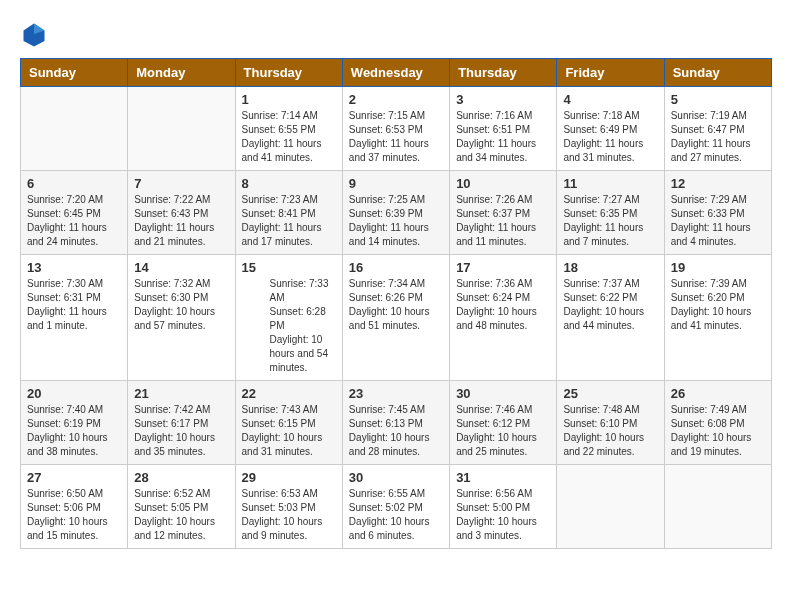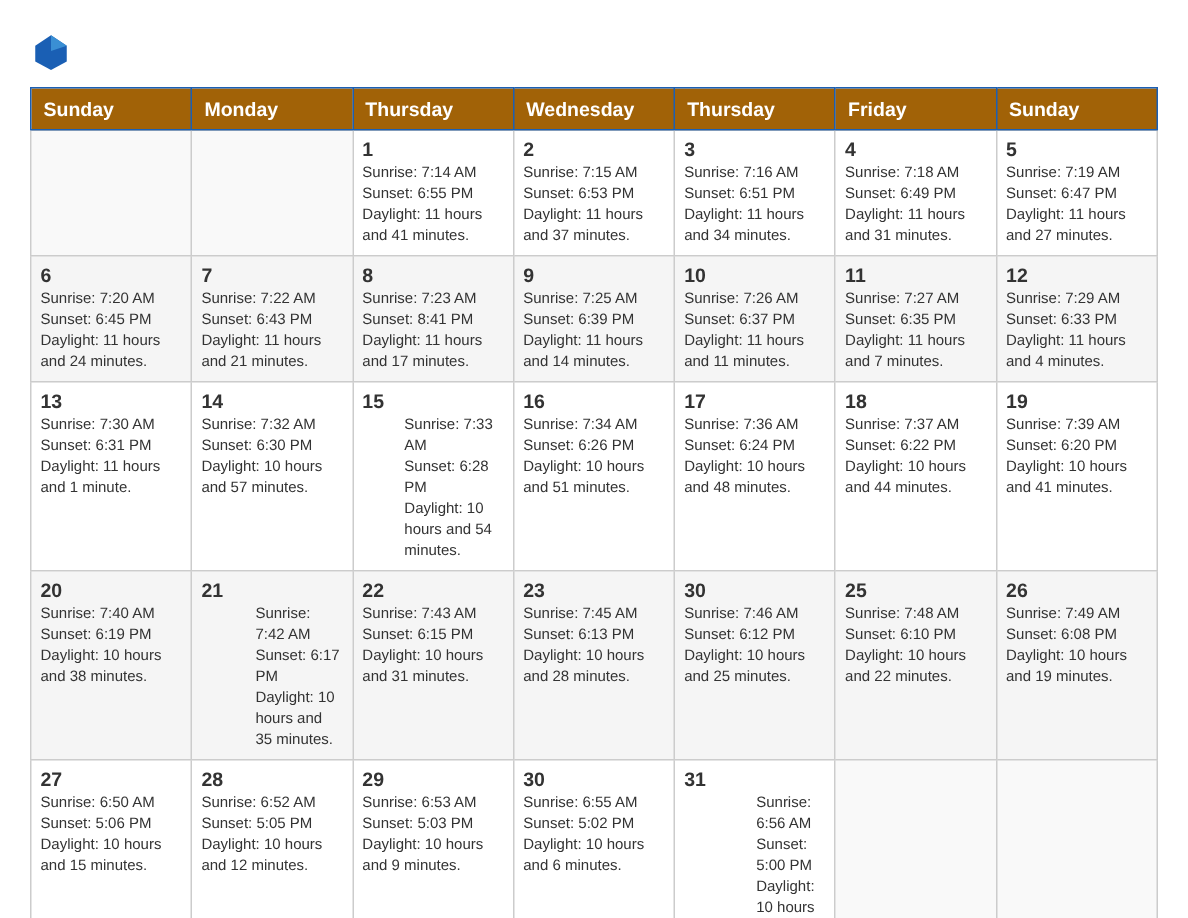--- a/index.html
+++ b/index.html
@@ -248,21 +248,21 @@
       </tr>
       <tr>
         <td>
           <span class="day-num">20</span>
           <div class="day-info" style="white-space: pre-line;">Sunrise: 7:40 AM
 Sunset: 6:19 PM
 Daylight: 10 hours and 38 minutes.</div>
         </td>
         <td>
           <span class="day-num">21</span>
-          <div class="day-info" style="white-space: pre-line; margin-left: 36px;">Sunrise: 7:42 AM
+          <div class="day-info" style="white-space: pre-line;">Sunrise: 7:42 AM
 Sunset: 6:17 PM
 Daylight: 10 hours and 35 minutes.</div>
         </td>
         <td>
           <span class="day-num">22</span>
           <div class="day-info" style="white-space: pre-line;">Sunrise: 7:43 AM
 Sunset: 6:15 PM
 Daylight: 10 hours and 31 minutes.</div>
         </td>
         <td>
@@ -310,21 +310,21 @@
 Daylight: 10 hours and 9 minutes.</div>
         </td>
         <td>
           <span class="day-num">30</span>
           <div class="day-info" style="white-space: pre-line;">Sunrise: 6:55 AM
 Sunset: 5:02 PM
 Daylight: 10 hours and 6 minutes.</div>
         </td>
         <td>
           <span class="day-num">31</span>
-          <div class="day-info" style="white-space: pre-line; margin-left: 48px;">Sunrise: 6:56 AM
+          <div class="day-info" style="white-space: pre-line;">Sunrise: 6:56 AM
 Sunset: 5:00 PM
 Daylight: 10 hours and 3 minutes.</div>
         </td>
         <td class="empty"></td>
         <td class="empty"></td>
       </tr>
     </tbody>
 </table>
 
 </body></html>

